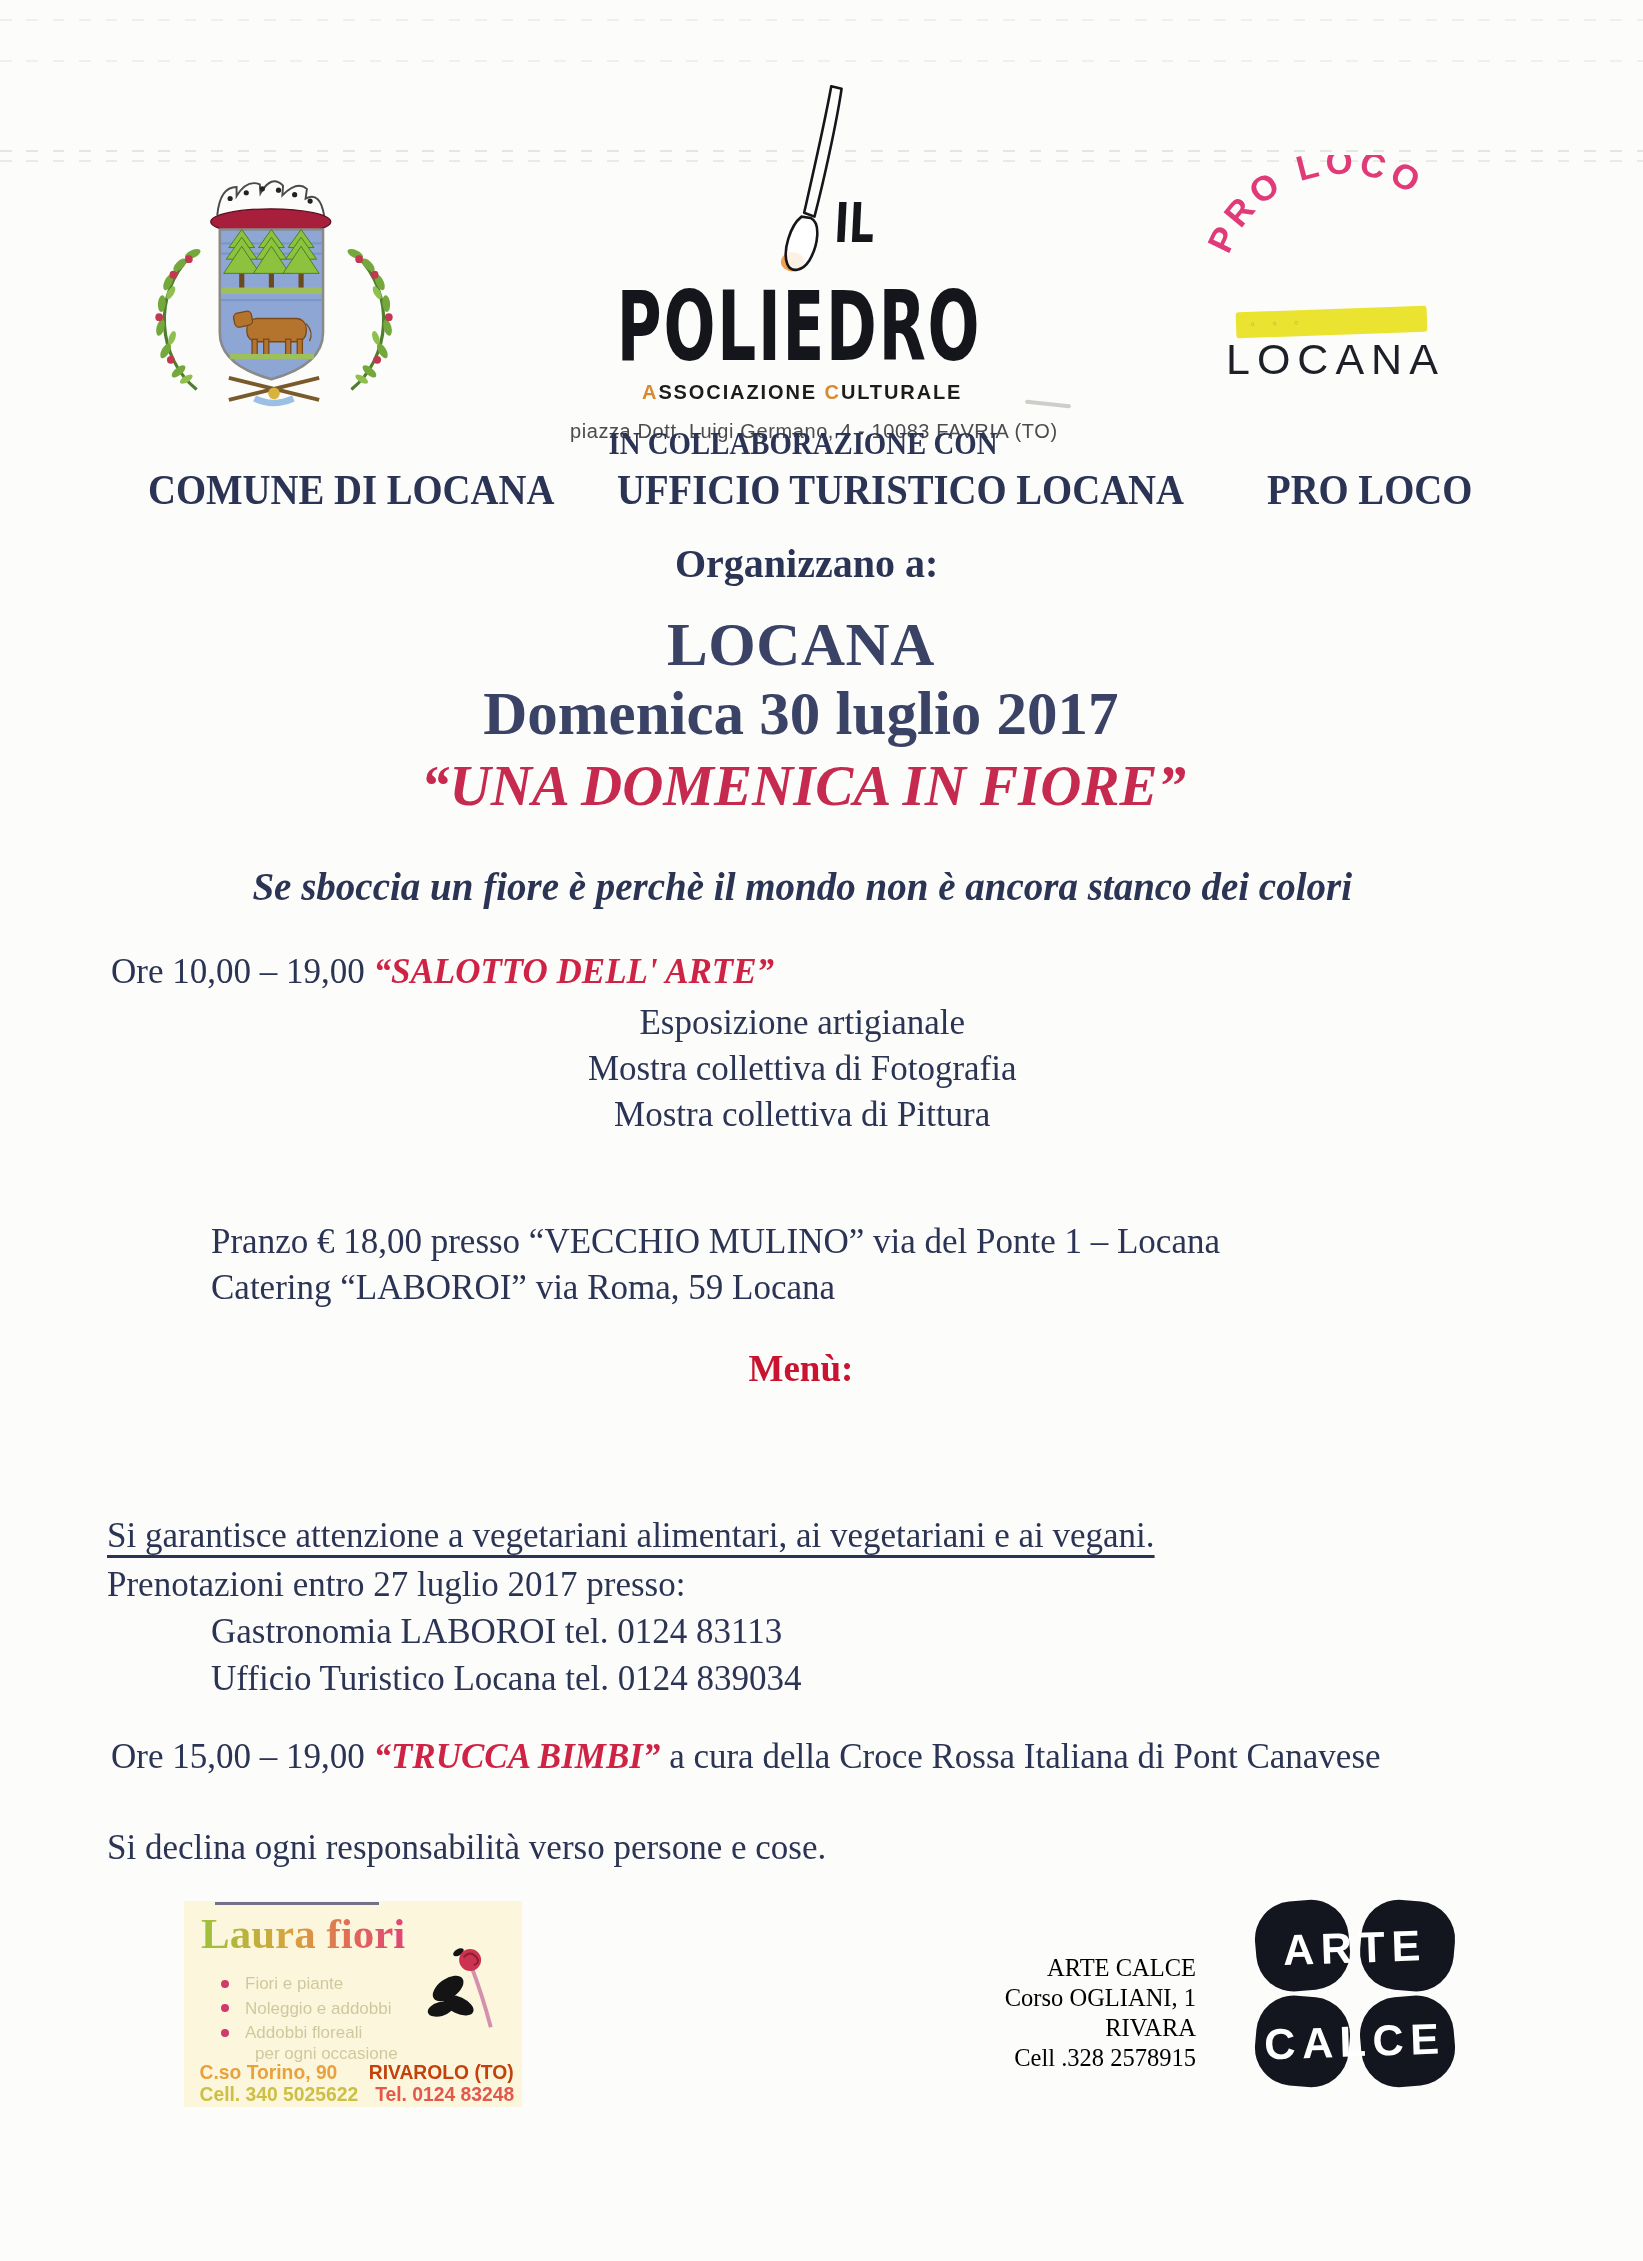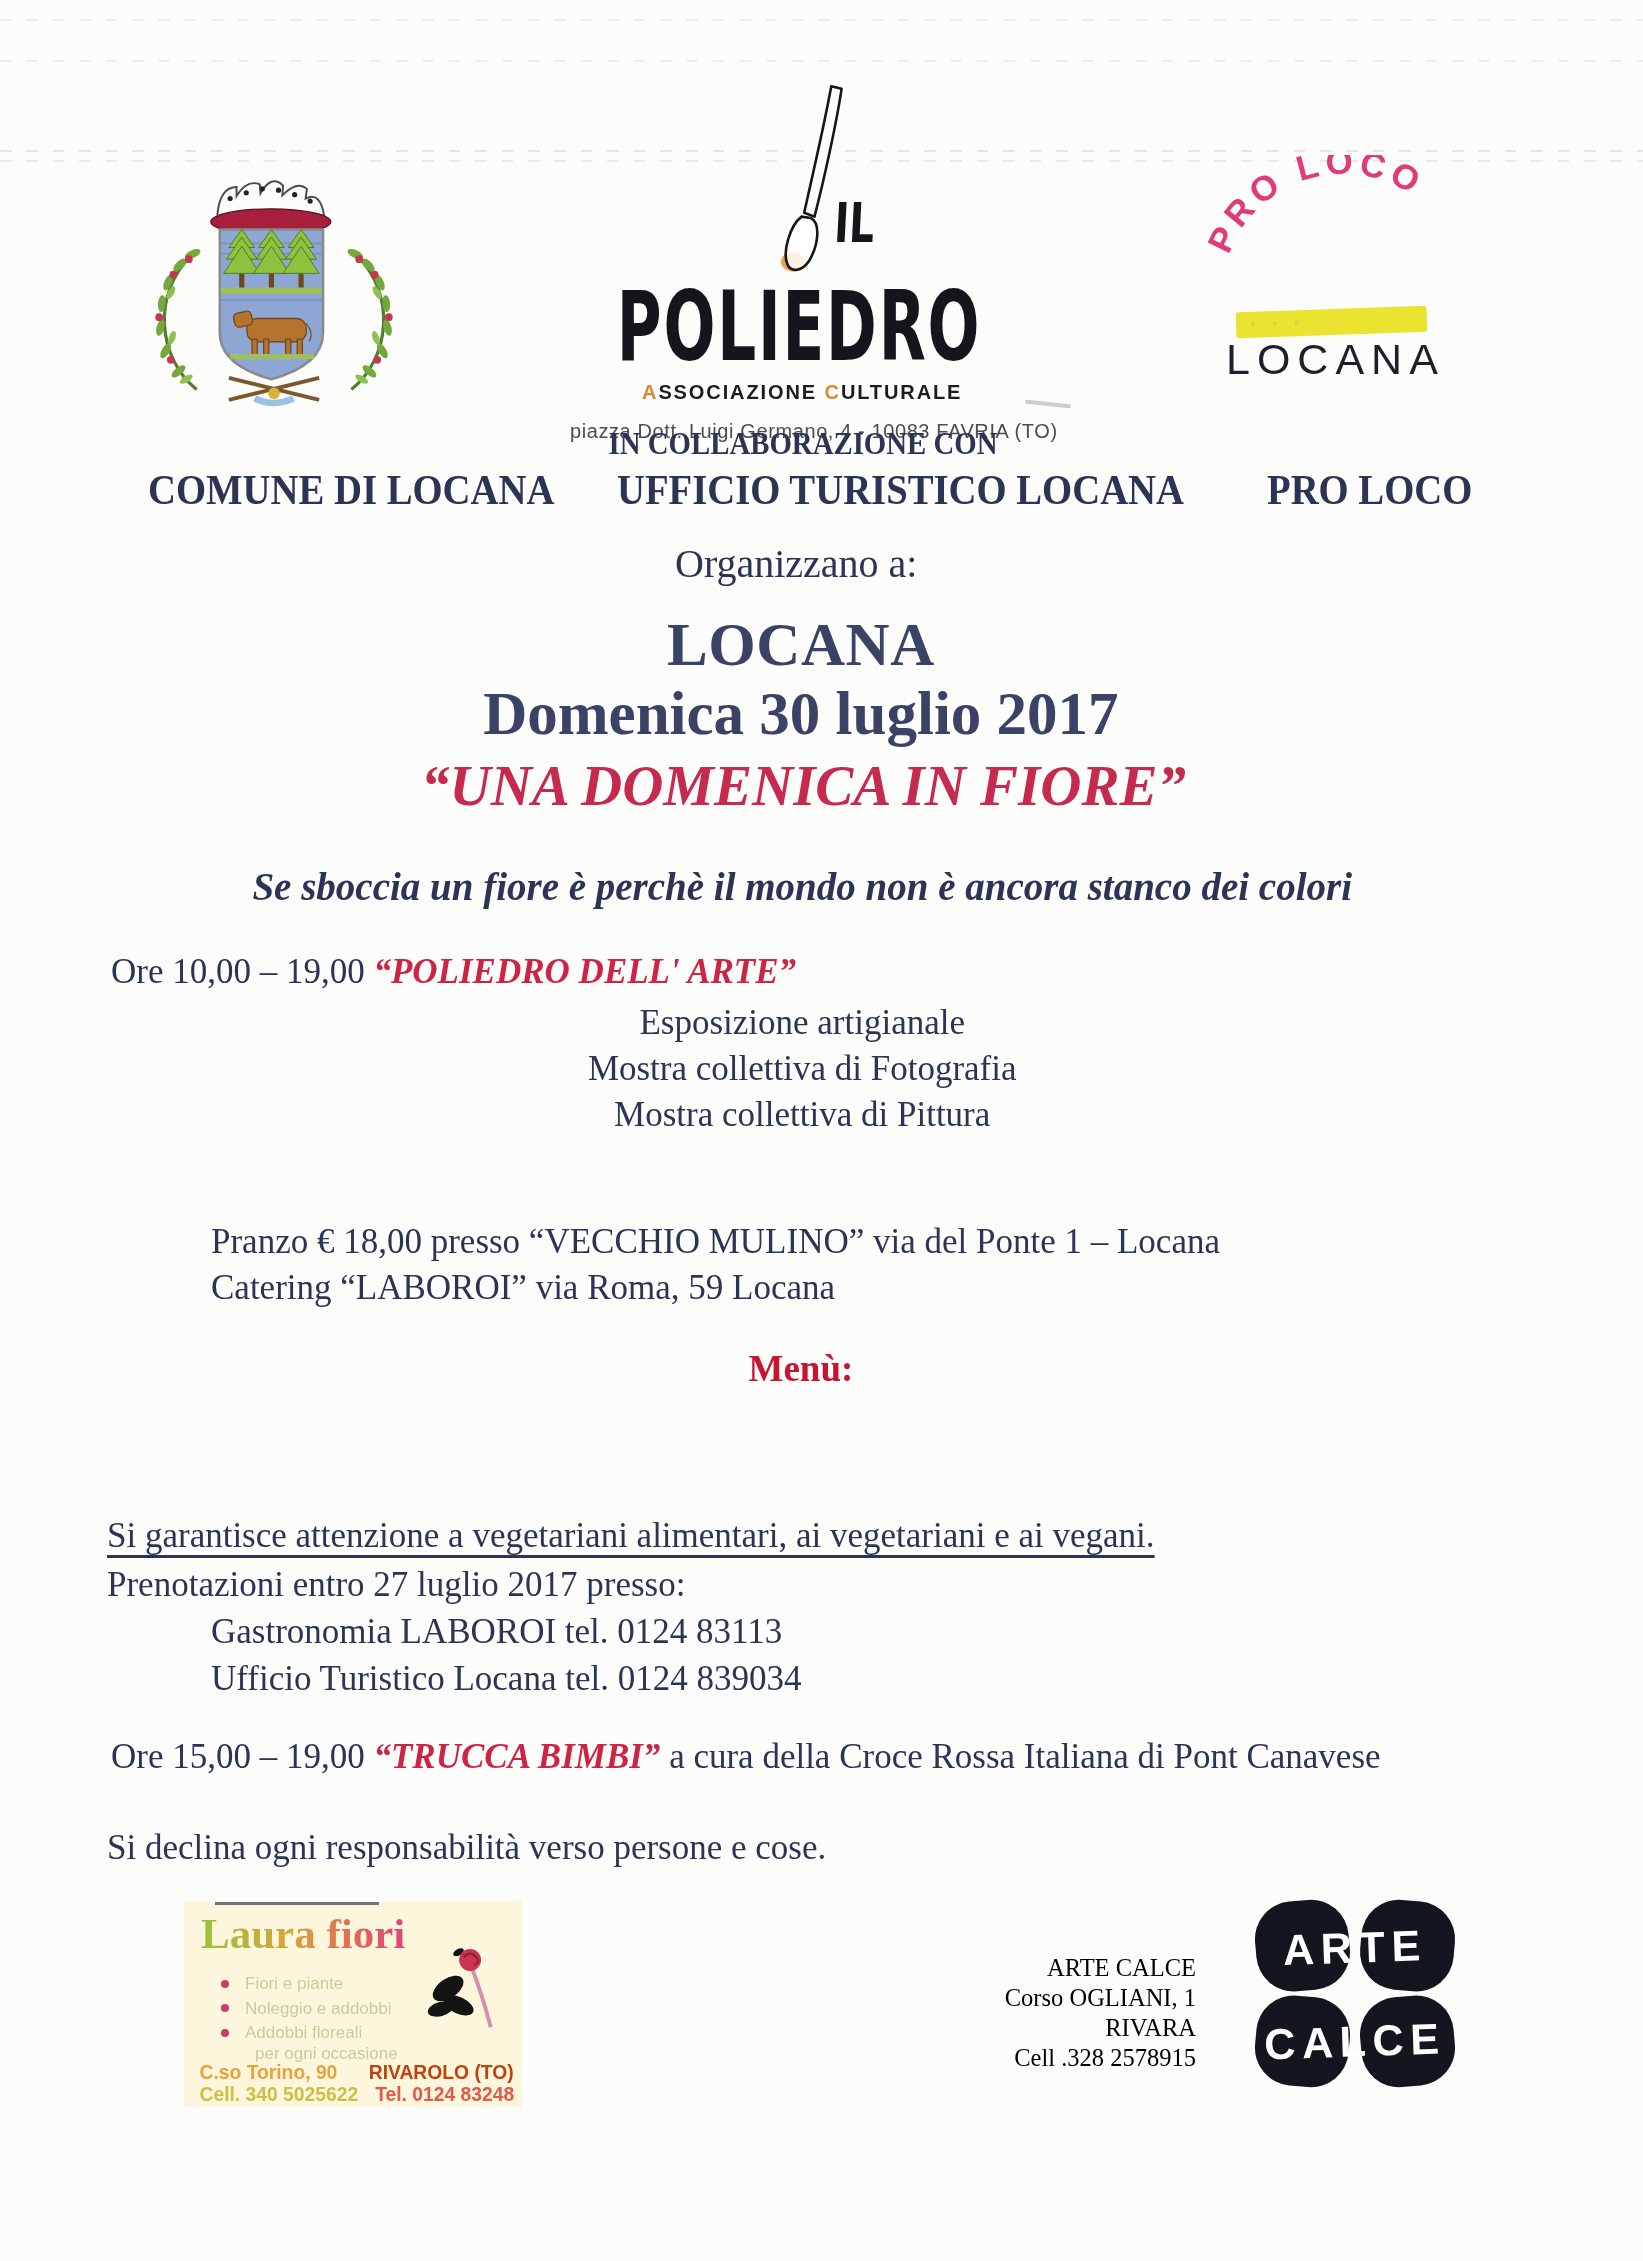--- a/index.html
+++ b/index.html
@@ -190,29 +190,29 @@
       <i>◦◦◦</i>
     </div>
   <div class="abs locana-logo" style="left:1226px;top:335px;">LOCANA</div>
 
   <div class="cx" style="top:425px;margin-left:-18px;">
     <span class="collab">IN COLLABORAZIONE CON</span>
   </div>
   <div class="abs org" style="left:148px;top:465px;">COMUNE DI LOCANA</div>
   <div class="abs org" style="left:617px;top:465px;">UFFICIO TURISTICO LOCANA</div>
   <div class="abs org" style="left:1267px;top:465px;">PRO LOCO</div>
-  <div class="abs organizza" style="left:675px;top:540px;">Organizzano a:</div>
+  <div class="abs organizza" style="left:675px;top:540px;font-weight:bold;">Organizzano a:</div>
 
   <div class="cx t-city" style="top:610px;margin-left:-20.6px;">LOCANA</div>
   <div class="cx t-date" style="top:679px;margin-left:-20.6px;">Domenica 30 luglio 2017</div>
   <div class="cx t-slogan" style="top:753px;margin-left:-18px;">“UNA DOMENICA IN FIORE”</div>
   <div class="cx quote" style="top:864px;margin-left:-19.3px;">Se sboccia un fiore è perchè il mondo non è ancora stanco dei colori</div>
 
   <div class="abs line" style="left:111px;top:952px;">
-    <span>Ore 10,00 – 19,00 </span><span class="redtitle">“POLIEDRO DELL' ARTE”</span>
+    <span>Ore 10,00 – 19,00 </span><span class="redtitle">“SALOTTO DELL' ARTE”</span>
   </div>
   <div class="cx item" style="top:1003px;margin-left:-19.3px;">Esposizione artigianale</div>
   <div class="cx item" style="top:1049px;margin-left:-19.3px;">Mostra collettiva di Fotografia</div>
   <div class="cx item" style="top:1095px;margin-left:-19.3px;">Mostra collettiva di Pittura</div>
 
   <div class="abs line" style="left:211px;top:1222px;">Pranzo € 18,00 presso “VECCHIO MULINO” via del Ponte 1 – Locana</div>
   <div class="abs line" style="left:211px;top:1268px;">Catering “LABOROI” via Roma, 59 Locana</div>
 
   <div class="cx menuhead" style="top:1347px;margin-left:-20.6px;">Menù:</div>
 

